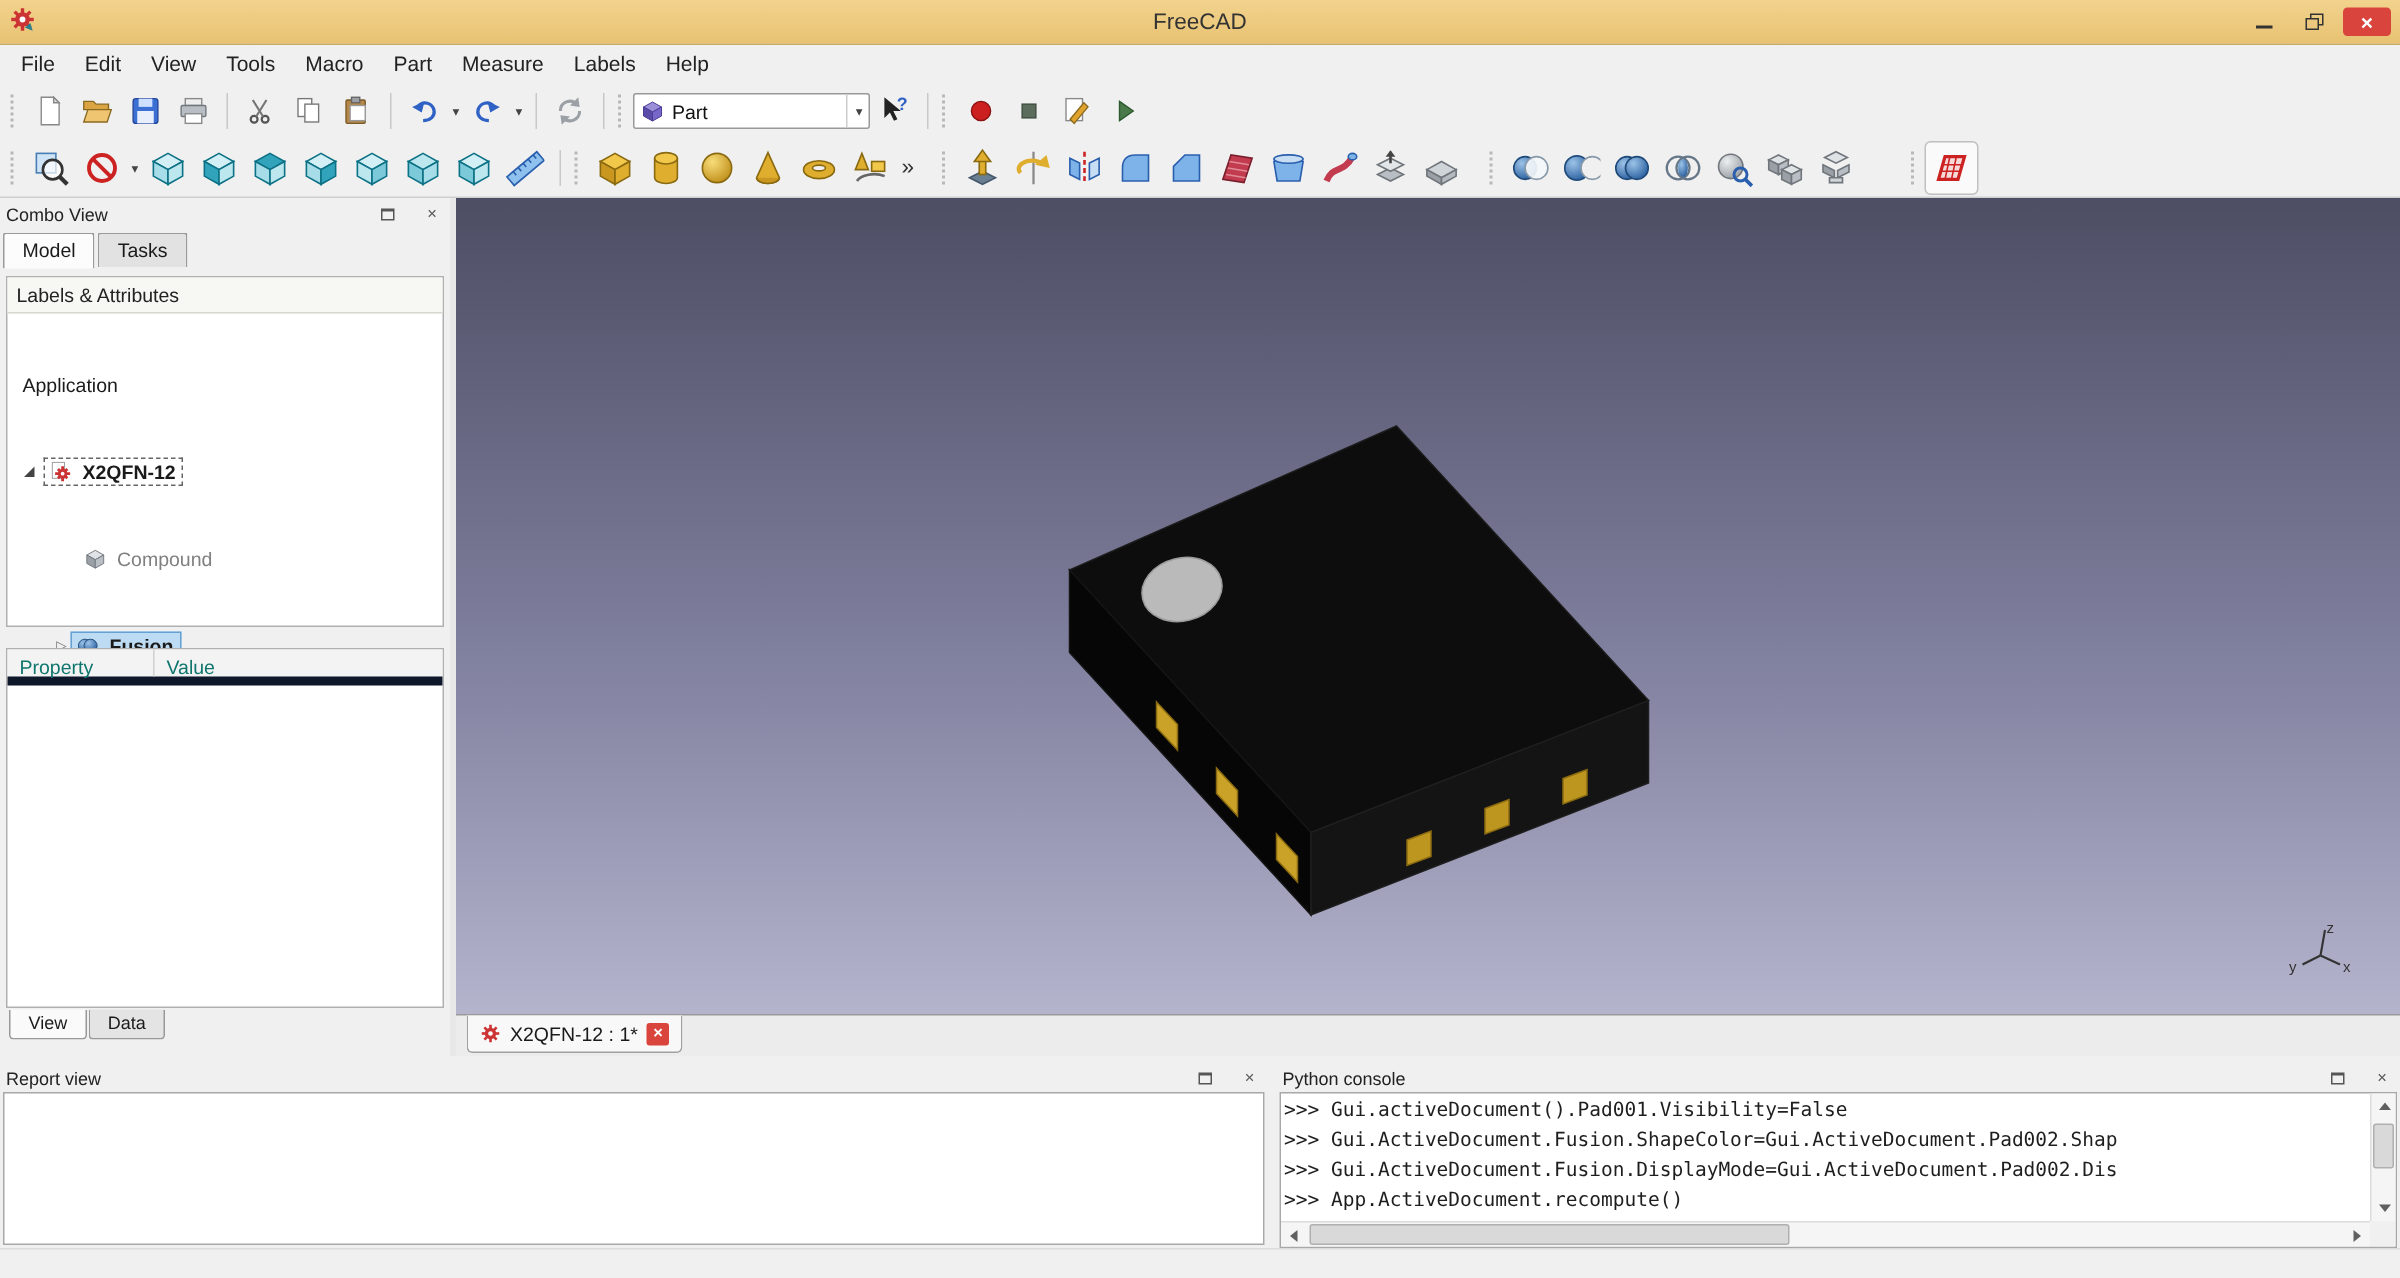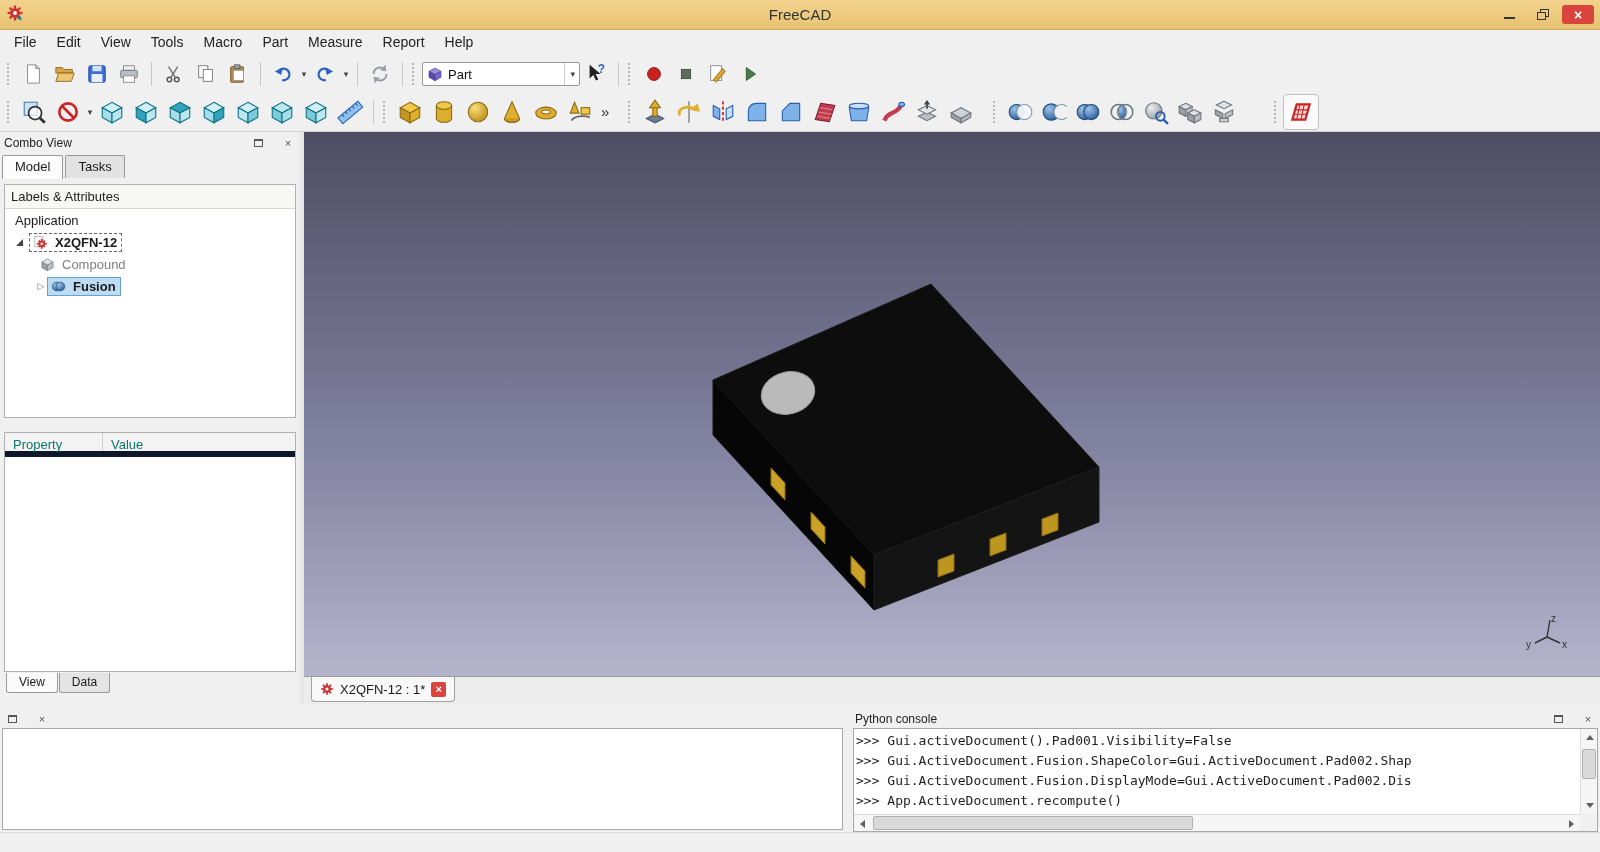--- a/index.html
+++ b/index.html
@@ -50,21 +50,21 @@
   #combo { position:absolute; left:0; top:0; width:300px; height:576px; background:#f0f0f0; }
   .panel-head { height:22px; display:flex; align-items:center; padding:0 4px; font-size:12px; color:#222;gap:14px; }
   .panel-head .ph-title { flex:1; }
   .ph-btn { width:16px; height:14px; display:flex; align-items:center; justify-content:center; color:#555; font-size:11px; }
   .float-glyph { width:9px; height:8px; border:1px solid #555; border-top:2px solid #555; }
   #combo-tabs { height:24px; display:flex; align-items:flex-end; padding-left:2px; }
   .ctab { padding:3px 12px 4px; font-size:13px; border:1px solid #9a9a9a; border-bottom:none; background:#e2e2e2; margin-right:2px; border-radius:2px 2px 0 0; }
   .ctab.active { background:#fcfcfc; position:relative; top:1px; padding-bottom:5px; }
   #tree-box { position:absolute; left:4px; top:52px; width:292px; height:234px; background:#fff; border:1px solid #b0b0b0; }
   #tree-box .box-head { height:24px; background:#f7f7f3; border-bottom:1px solid #d8d8d0; display:flex; align-items:center; padding:0 6px; font-size:13px; color:#222; }
-  .tree-row { display:flex; align-items:center; height:22px; font-size:13px; }
+  .tree-row { display:flex; align-items:center; height:22px; font-size:13px;margin-top:36px; }
   .tree-label { padding:1px 4px; }
   .expander { width:12px; text-align:center; }
   .exp-open { width:0; height:0; border-bottom:7px solid #444; border-left:7px solid transparent; margin-left:3px; }
   .exp-closed { font-size:9px; color:#777; }
   .sel-focus { border:1px dashed #666; display:flex; align-items:center; font-weight:bold; }
   .sel-blue { background:#bddcf4; border:1px solid #66a1d4; display:flex; align-items:center; font-weight:bold; }
   .tree-icon { width:15px; height:15px; margin:0 3px; flex:none; }
   .gray-text { color:#808080; }
   #prop-box { position:absolute; left:4px; top:300px; width:292px; height:240px; background:#fff; border:1px solid #b0b0b0; }
   #prop-head { height:24px; background:#f3f3f3; border-bottom:6px solid #0f172a; display:flex; font-size:13px; color:#0f766e; }
@@ -161,21 +161,21 @@
 </div>
 
 <div id="menubar">
   <span class="menu-item">File</span>
   <span class="menu-item">Edit</span>
   <span class="menu-item">View</span>
   <span class="menu-item">Tools</span>
   <span class="menu-item">Macro</span>
   <span class="menu-item">Part</span>
   <span class="menu-item">Measure</span>
-  <span class="menu-item">Report</span>
+  <span class="menu-item">Labels</span>
   <span class="menu-item">Help</span>
 </div>
 
 <div id="toolbar1">
   <span class="tb-grip"></span>
   <span class="tbtn">
       <svg viewBox="0 0 24 24">
         <path d="M6 2 h9 l4 4 v16 h-13 z" fill="#fff" stroke="#888"></path>
         <path d="M15 2 l4 4 h-4 z" fill="#ddd" stroke="#888"></path>
       </svg>
@@ -585,21 +585,21 @@
                 <line x1="6" y1="14" x2="22" y2="14"></line>
                 <line x1="9" y1="9" x2="19" y2="19"></line>
                 <line x1="19" y1="9" x2="9" y2="19"></line>
               </g>
               <circle cx="14" cy="14" r="5" fill="#cc3333"></circle>
               <circle cx="14" cy="14" r="2" fill="#fff"></circle>
             </svg>
           <span class="tree-label">X2QFN-12</span>
         </span>
       </div>
-      <div class="tree-row" style="padding-left:32px">
+      <div class="tree-row" style="padding-left:48px">
         <svg class="tree-icon" viewBox="0 0 24 24">
             <g stroke="#70767c">
               <polygon points="12,3 21,8 12,13 3,8" fill="#dfe3e6"></polygon>
               <polygon points="3,8 12,13 12,22 3,17" fill="#9aa0a6"></polygon>
               <polygon points="12,13 21,8 21,17 12,22" fill="#b9bec4"></polygon>
             </g>
           </svg>
         <span class="tree-label gray-text">Compound</span>
       </div>
       <div class="tree-row" style="padding-left:30px">
@@ -678,20 +678,21 @@
           </span>
       </span>
     </div>
   </div>
 </div>
 
 <div id="hsplit"></div>
 
 <div id="report-panel">
   <div class="panel-head">
+    <span class="ph-title">Report view</span>
     <span class="ph-btn">
         <span class="float-glyph"></span>
       </span>
     <span class="ph-btn">
         <span>×</span>
       </span>
   </div>
   <div id="report-body"></div>
 </div>
 

